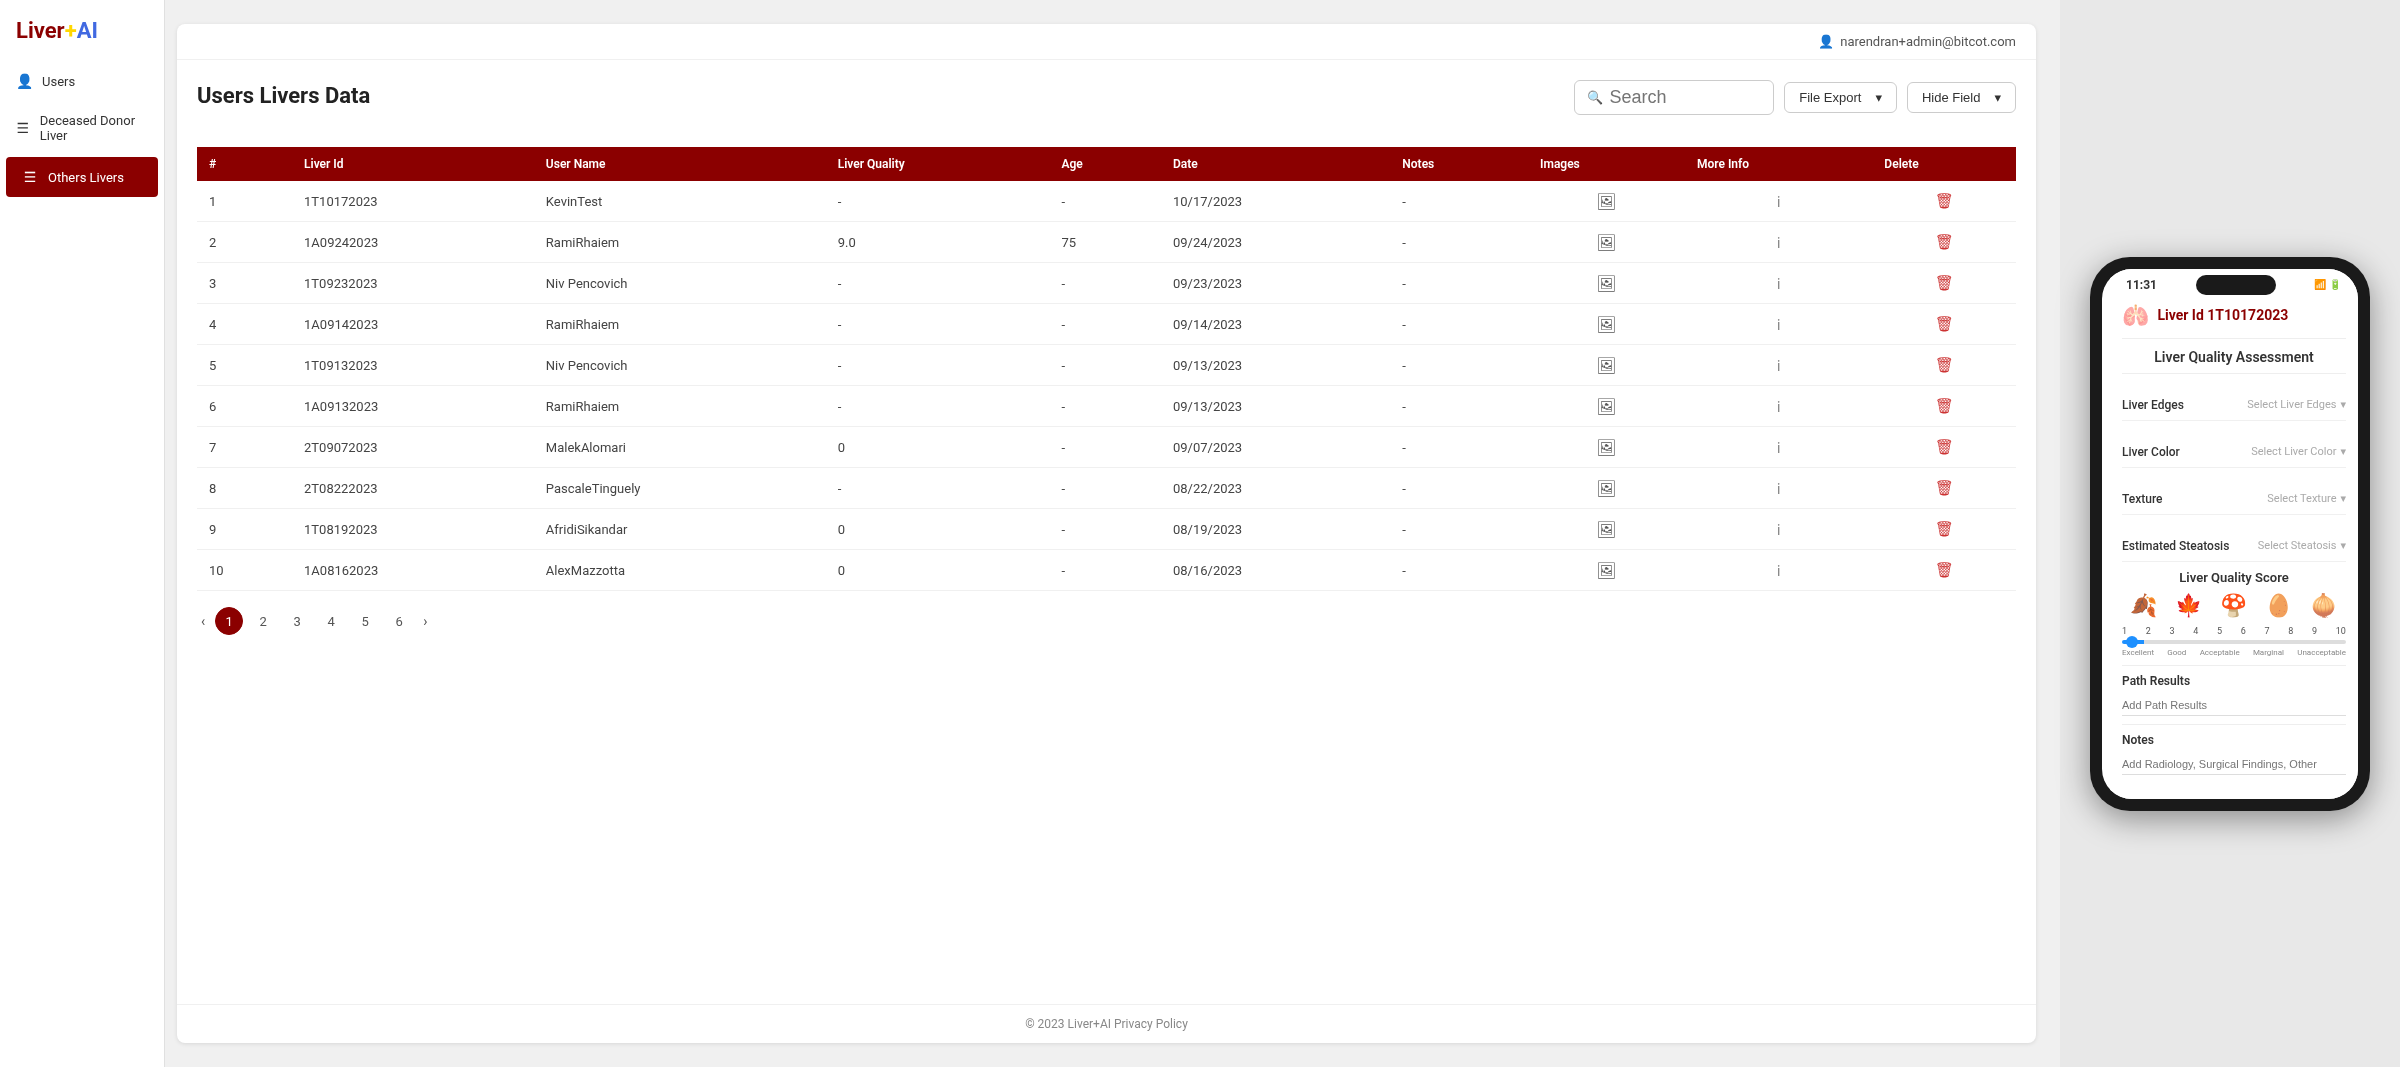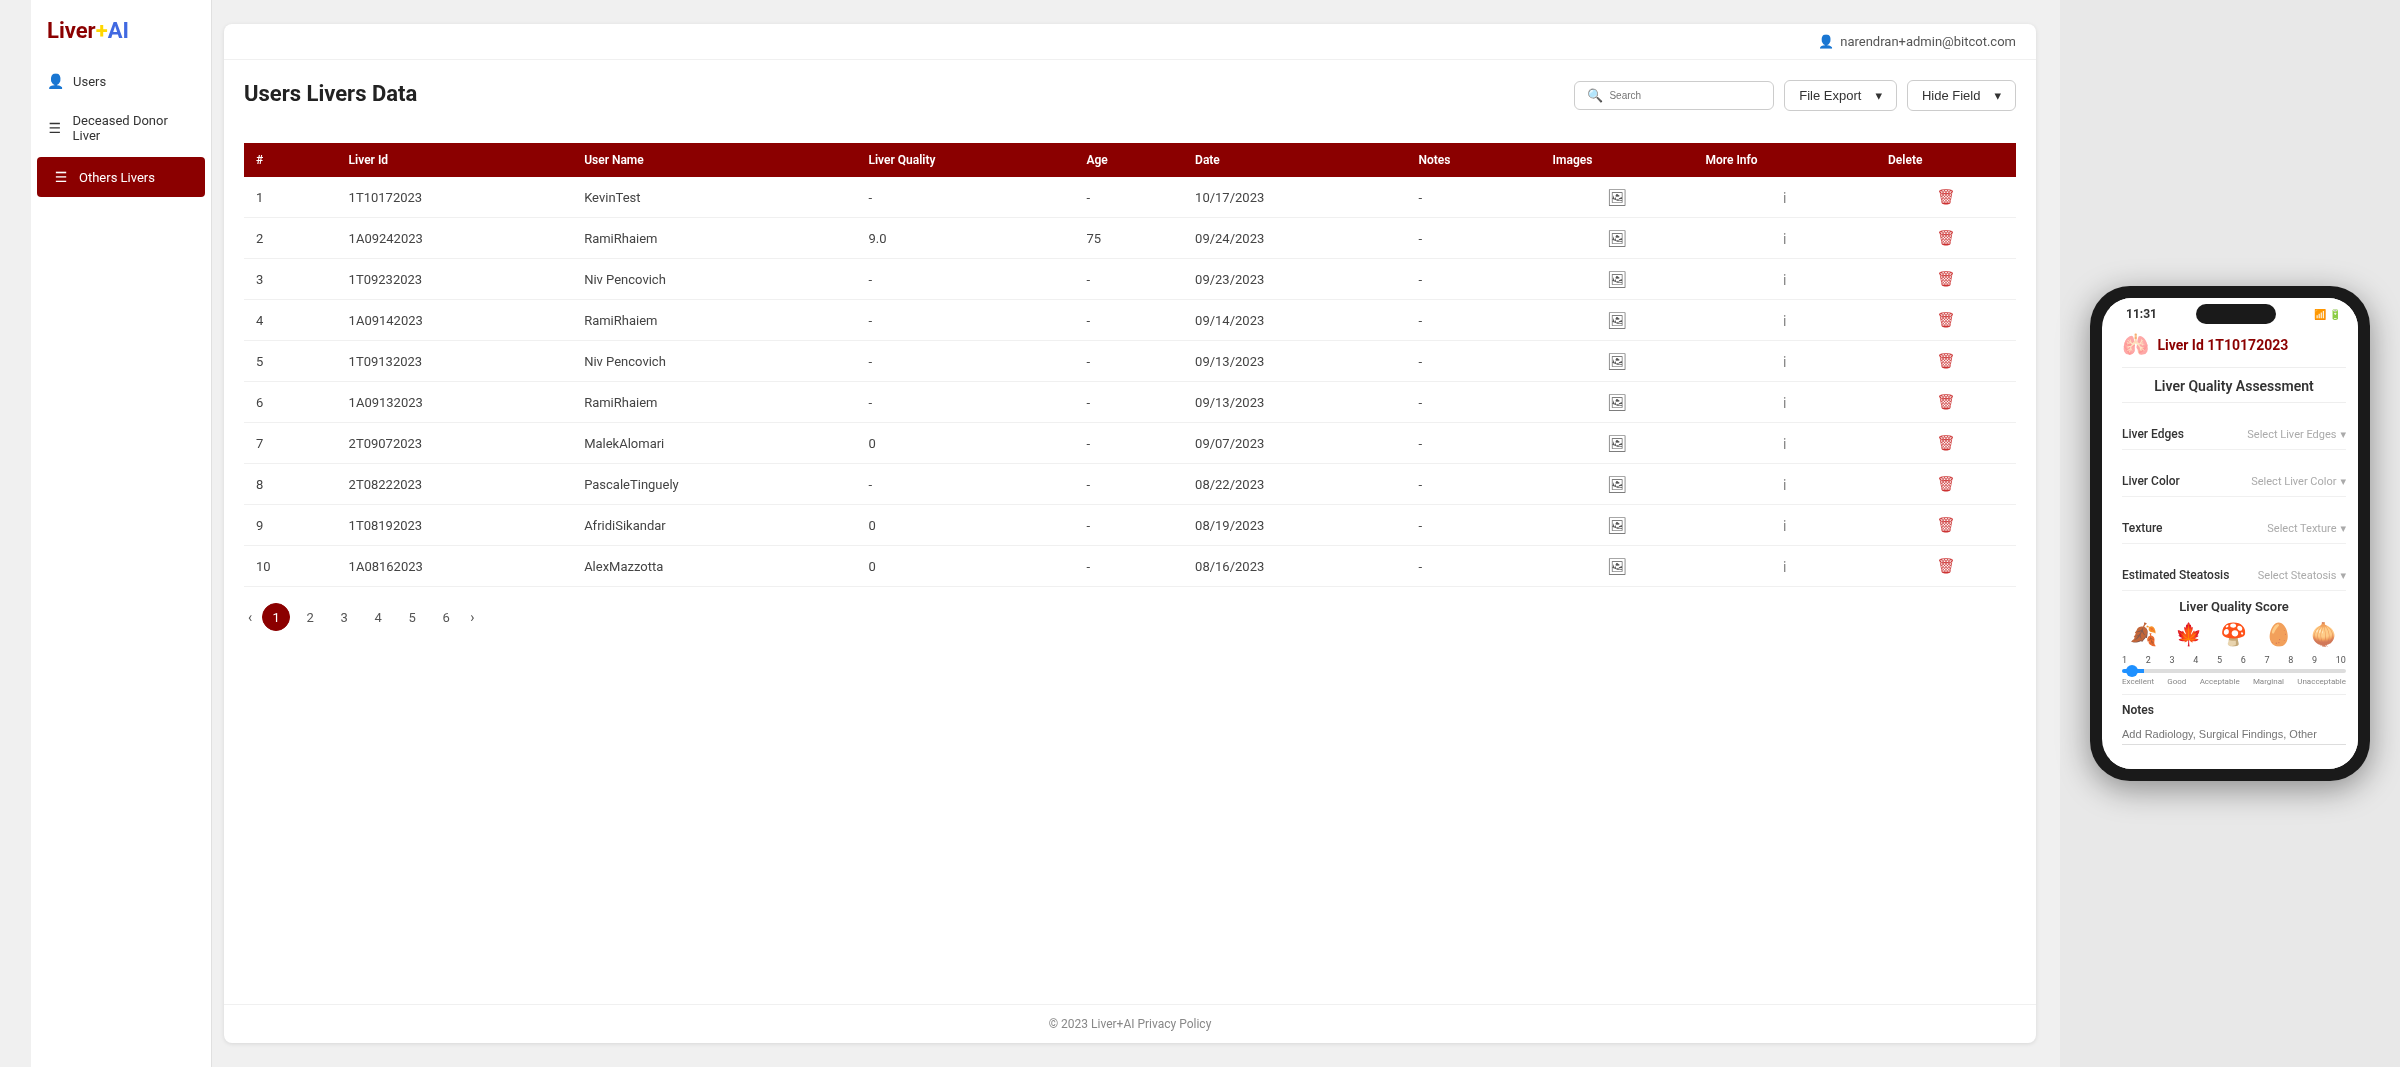--- a/index.html
+++ b/index.html
@@ -1,38 +1,38 @@
 <!DOCTYPE html>
 <html><head>
   <meta charset="utf-8">
   <style>
     * { box-sizing: border-box; margin: 0; padding: 0; }
     body { font-family: -apple-system, BlinkMacSystemFont, 'Segoe UI', Roboto, sans-serif; background: #f0f0f0; display: flex; min-height: 100vh; }
 
     
-    .left-panel { width: 181px; background: #fff; border-right: 1px solid #e0e0e0; display: flex; flex-direction: column; flex-shrink: 0; margin-left: 31px; }
+    .left-panel { width: 165px; background: #fff; border-right: 1px solid #e0e0e0; display: flex; flex-direction: column; flex-shrink: 0; }
     .logo { padding: 18px 16px; font-size: 22px; font-weight: bold; }
     .logo-liver { color: #8B0000; }
     .logo-plus { color: #FFD700; }
     .logo-ai { color: #4169E1; }
     .nav-item { display: flex; align-items: center; gap: 10px; padding: 12px 16px; cursor: pointer; font-size: 13px; color: #333; }
     .nav-item.active { background: #8B0000; color: #fff; border-radius: 4px; margin: 2px 6px; }
     .nav-icon { font-size: 14px; width: 16px; text-align: center; }
 
     
     .main-content { flex: 1; display: flex; flex-direction: column; background: #fff; margin: 12px; border-radius: 8px; box-shadow: 0 1px 4px rgba(0,0,0,0.1); }
     .top-bar { display: flex; justify-content: flex-end; align-items: center; padding: 10px 20px; border-bottom: 1px solid #f0f0f0; }
     .user-email { font-size: 13px; color: #555; display: flex; align-items: center; gap: 6px; }
     .content-area { padding: 20px; flex: 1; }
     .page-title { font-size: 22px; font-weight: bold; color: #222; margin-bottom: 18px; }
 
     
     .table-toolbar { display: flex; align-items: center; justify-content: flex-end; gap: 10px; margin-bottom: 14px; }
     .search-box { display: flex; align-items: center; border: 1px solid #ccc; border-radius: 6px; padding: 6px 12px; gap: 6px; width: 200px; }
-    .search-box input { border: none; outline: none; font-size: 10px; width: 100%; color: #555; }
+    .search-box input { border: none; outline: none; font-size: 18px; width: 100%; color: #555; }
     .btn-outline { border: 1px solid #ccc; background: #fff; border-radius: 6px; padding: 7px 14px; font-size: 13px; cursor: pointer; display: flex; align-items: center; gap: 14px; color: #333; }
 
     
     .data-table { width: 100%; border-collapse: collapse; font-size: 13px; }
     .data-table thead tr { background: #8B0000; color: #fff; }
     .data-table th { padding: 10px 12px; text-align: left; font-weight: 600; font-size: 12px; }
     .data-table td { padding: 10px 12px; border-bottom: 1px solid #f0f0f0; color: #444; }
     .icon-trash { color: #cc3333; cursor: pointer; font-size: 15px; }
     .icon-info { color: #888; cursor: pointer; font-size: 15px; }
 
@@ -371,20 +371,24 @@
           </div>
           <div class="score-quality-labels">
             <span>Excellent</span>
             <span>Good</span>
             <span>Acceptable</span>
             <span>Marginal</span>
             <span>Unacceptable</span>
           </div>
         </div>
 
+        <div class="path-section">
+          <div class="path-title">Path Results</div>
+          <input type="text" class="path-input" placeholder="Add Path Results" style="">
+        </div>
 
         <div class="notes-section">
           <div class="notes-title">Notes</div>
           <input type="text" class="notes-input" placeholder="Add Radiology, Surgical Findings, Other" style="">
         </div>
       </div>
     </div>
   </div>
 </div>
 

